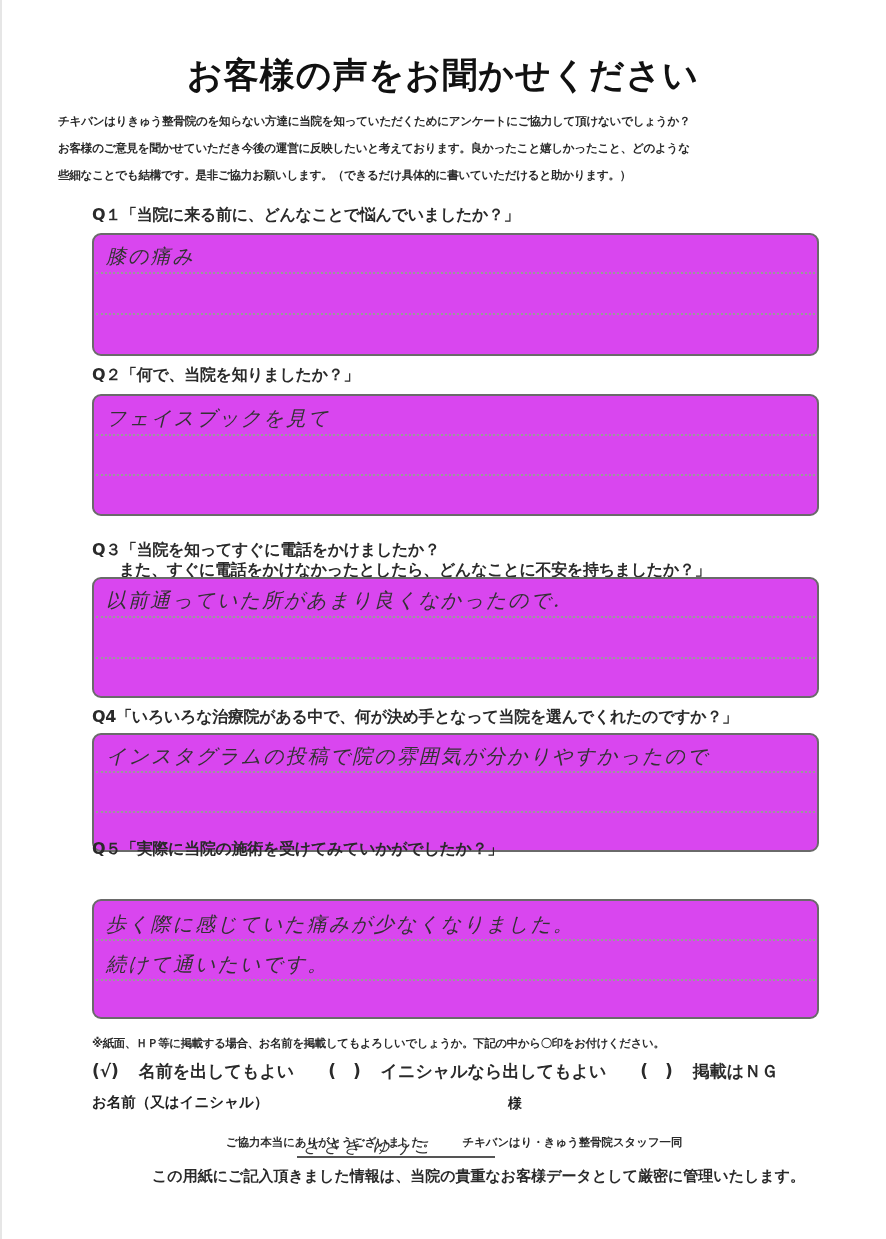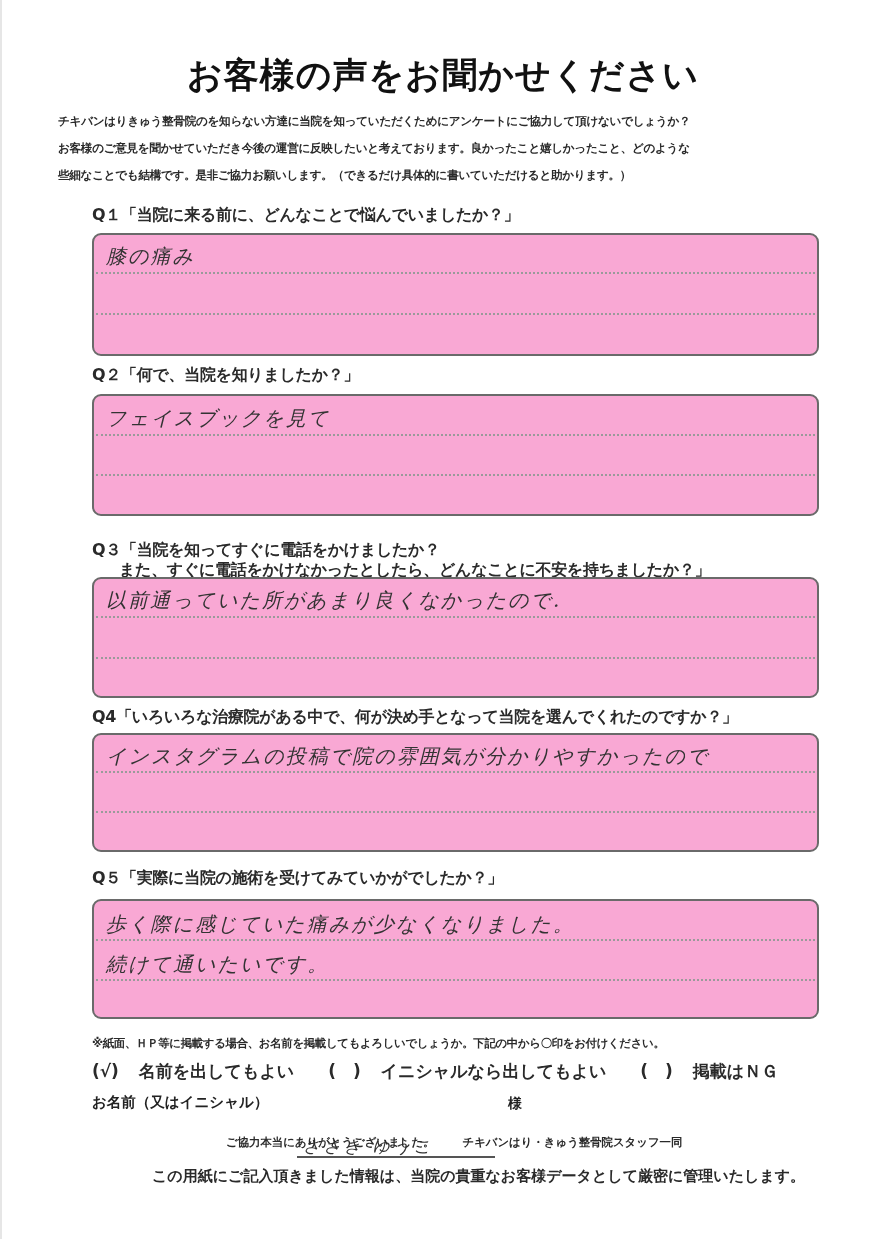--- a/index.html
+++ b/index.html
@@ -21,21 +21,21 @@
   }
   .intro div { white-space: nowrap; }
   .q-label {
     position: absolute; left: 92px; font-size: 16px; font-weight: bold;
     color: #2a2a2a; white-space: nowrap; line-height: 20px; letter-spacing: -0.3px;
   }
   .q-label .sub { display: block; padding-left: 27px; }
   .box {
     position: absolute; left: 92px; width: 727px;
     border: 2px solid #6a6a6a; border-radius: 9px; box-sizing: border-box;
-    background: #f9a8d4;
+    background: #d946ef;
   }
   .box .line {
     position: absolute; left: 2px; right: 2px; height: 0;
     border-top: 2px dotted #9a9a9a;
   }
   .box .answer {
     position: absolute; left: 12px; font-family: "DejaVu Serif", serif;
     font-size: 20px; color: #333; letter-spacing: 2px; white-space: nowrap;
     font-style: italic; font-weight: normal;
   }
@@ -101,21 +101,21 @@
 
 <div class="q-label" style="top:707px;">
   <span>Q4「いろいろな治療院がある中で、何が決め手となって当院を選んでくれたのですか？」</span>
 </div>
 <div class="box" style="top:733px;height:119px;">
   <div class="line" style="top:36px;"></div>
   <div class="line" style="top:76px;"></div>
   <div class="answer" style="top:8px;">インスタグラムの投稿で院の雰囲気が分かりやすかったので</div>
 </div>
 
-<div class="q-label" style="top:839px;margin-top:29px;">
+<div class="q-label" style="top:839px;">
   <span>Q５「実際に当院の施術を受けてみていかがでしたか？」</span>
 </div>
 <div class="box" style="top:899px;height:120px;">
   <div class="line" style="top:38px;"></div>
   <div class="line" style="top:78px;"></div>
   <div class="answer" style="top:10px;">歩く際に感じていた痛みが少なくなりました。</div>
   <div class="answer" style="top:50px;">続けて通いたいです。</div>
 </div>
 
 <div class="note" style="top:1036px;">※紙面、ＨＰ等に掲載する場合、お名前を掲載してもよろしいでしょうか。下記の中から〇印をお付けください。</div>

